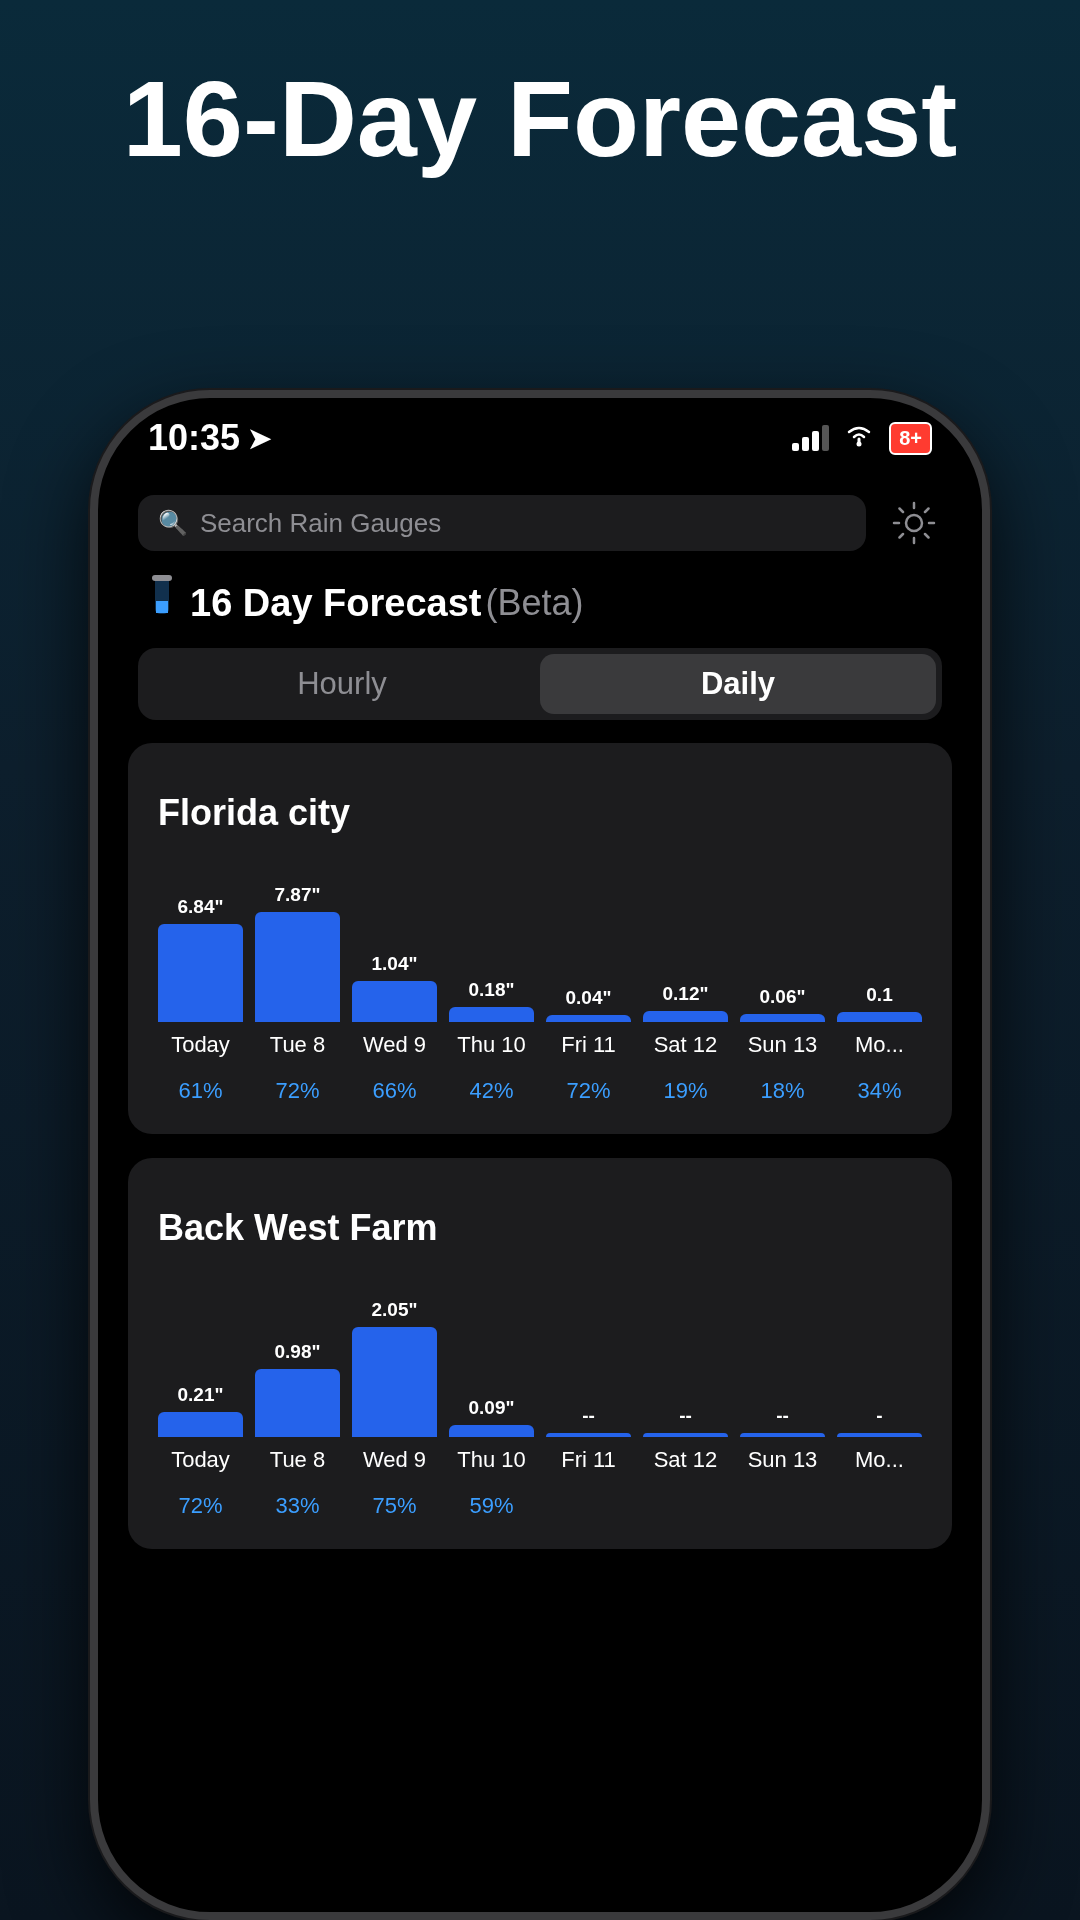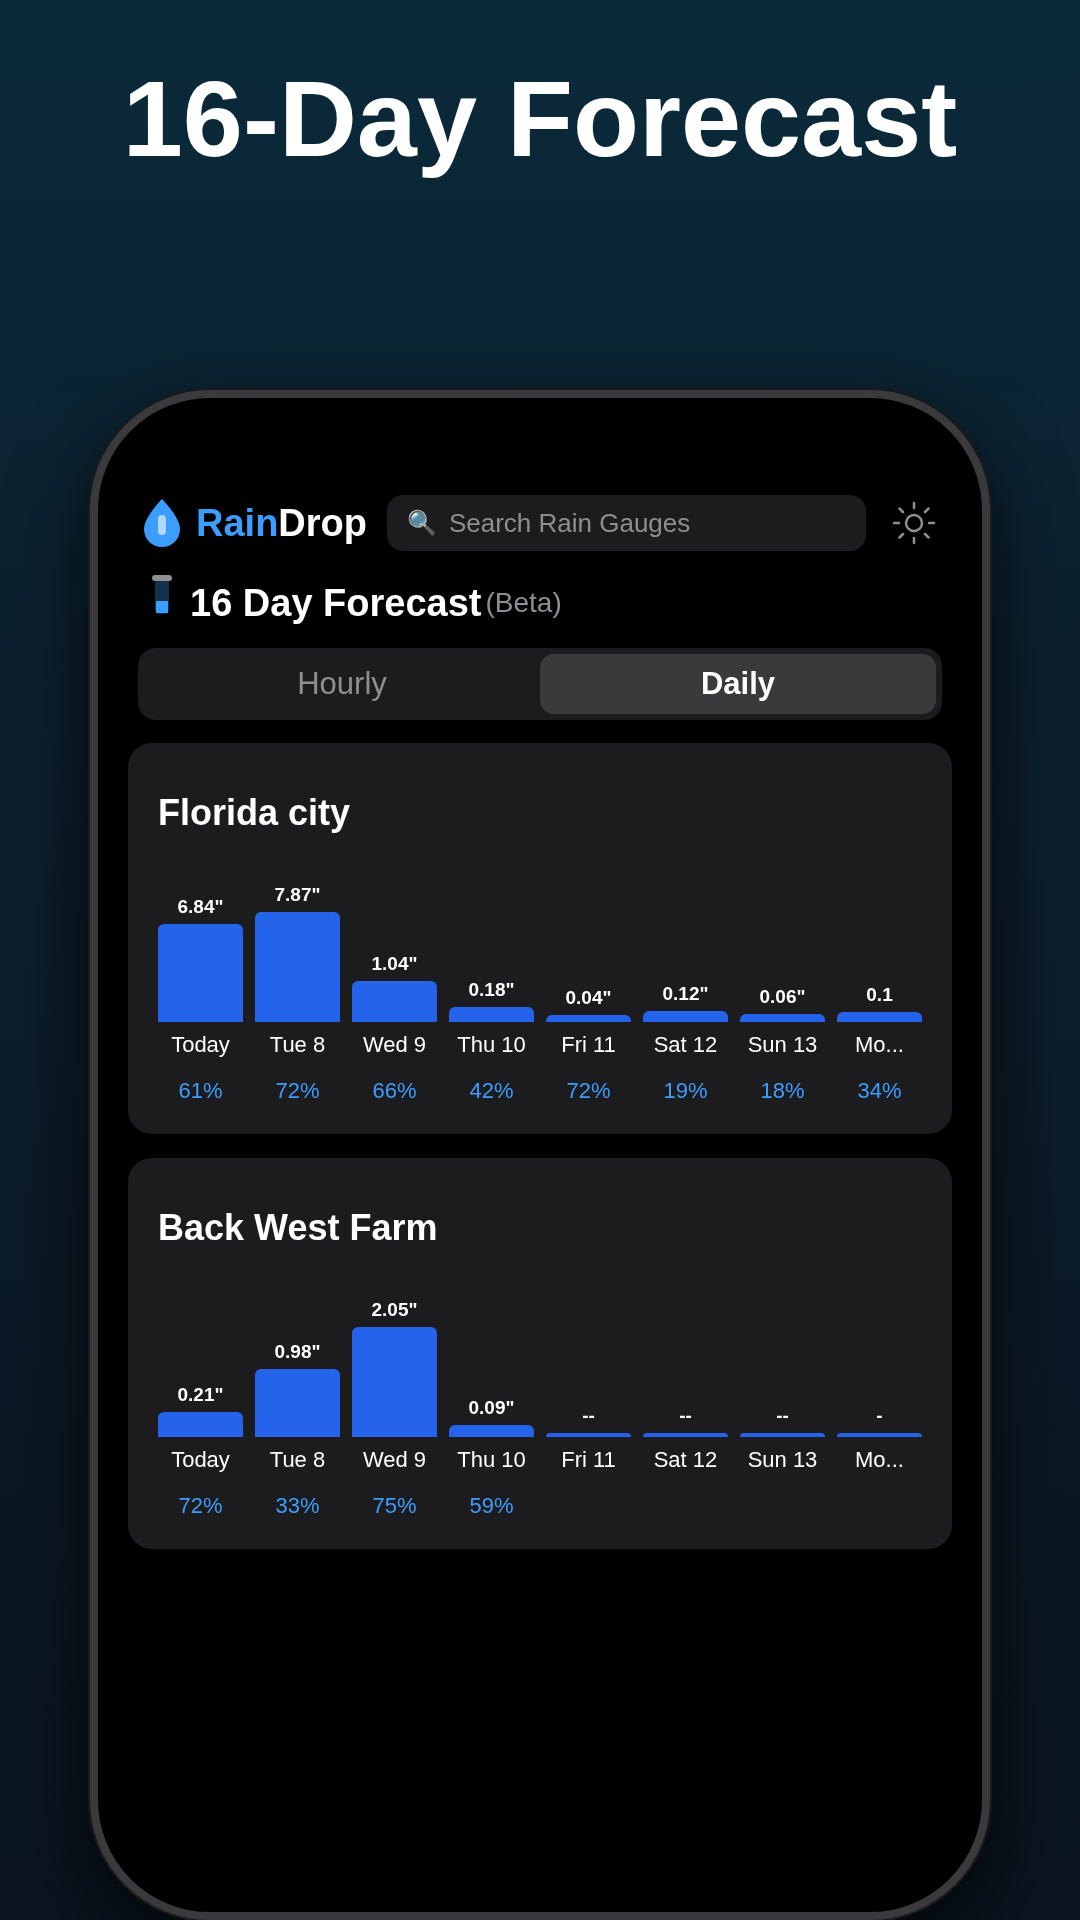--- a/index.html
+++ b/index.html
@@ -200,21 +200,21 @@
     }
 
     .section-title-text {
       color: #ffffff;
       font-size: 38px;
       font-weight: 600;
     }
 
     .beta-text {
       color: #8e8e93;
-      font-size: 28px;
+      font-size: 36px;
       font-weight: 400;
     }
 
     
     .toggle-container {
       position: absolute;
       top: 250px;
       left: 40px;
       right: 40px;
       height: 72px;
@@ -334,32 +334,45 @@
 <body>
 
 <div class="hero-text">
   <div>16-Day Forecast</div>
 </div>
 
 <div class="phone-frame">
 
   <div class="dynamic-island"></div>
 
+  <div class="status-bar">
+    <div class="status-time">
+      <span>10:35</span>
+      <span style="font-size:28px;">➤</span>
+    </div>
+    <div class="status-icons">
+      <div class="signal-bars">
+        <div class="signal-bar" style="height:8px;"></div>
+        <div class="signal-bar" style="height:14px;"></div>
+        <div class="signal-bar" style="height:20px;"></div>
+        <div class="signal-bar" style="height:26px; background:#555;"></div>
+      </div>
+      <span class="wifi-icon">
+        <svg width="32" height="26" viewBox="0 0 32 26" fill="white">
+          <path d="M16 20 Q16 17 16 17" stroke="white" stroke-width="3" fill="none" stroke-linecap="round"></path>
+          <path d="M11 15 Q16 10 21 15" stroke="white" stroke-width="2.5" fill="none" stroke-linecap="round"></path>
+          <path d="M6 10 Q16 2 26 10" stroke="white" stroke-width="2.5" fill="none" stroke-linecap="round"></path>
+          <circle cx="16" cy="22" r="2.5" fill="white"></circle>
+        </svg>
+      </span>
+      <div class="battery-badge">8+</div>
+    </div>
+  </div>
 
   <div class="app-header">
-    <div class="app-logo">
-
-      <svg class="drop-icon" viewBox="0 0 48 56" fill="none">
-        <path d="M24 4 C24 4 6 22 6 34 C6 44.5 14.1 52 24 52 C33.9 52 42 44.5 42 34 C42 22 24 4 24 4Z" fill="#3b9eff"></path>
-        <rect x="20" y="20" width="8" height="20" rx="4" fill="white" opacity="0.6"></rect>
-      </svg>
-      <span class="app-name">
-        <span class="app-name-rain">Rain</span><span class="app-name-drop">Drop</span>
-      </span>
-    </div>
     <div class="search-bar">
       <span class="search-icon">🔍</span>
       <span class="search-placeholder">Search Rain Gauges</span>
     </div>
     <div class="gear-icon">
       <svg width="44" height="44" viewBox="0 0 44 44" fill="none">
         <circle cx="22" cy="22" r="8" stroke="#8e8e93" stroke-width="2.5" fill="none"></circle>
         <path d="M22 2v5M22 37v5M2 22h5M37 22h5M7.5 7.5l3.5 3.5M33 33l3.5 3.5M36.5 7.5l-3.5 3.5M11 33l-3.5 3.5" stroke="#8e8e93" stroke-width="2.5" stroke-linecap="round"></path>
       </svg>
     </div>

